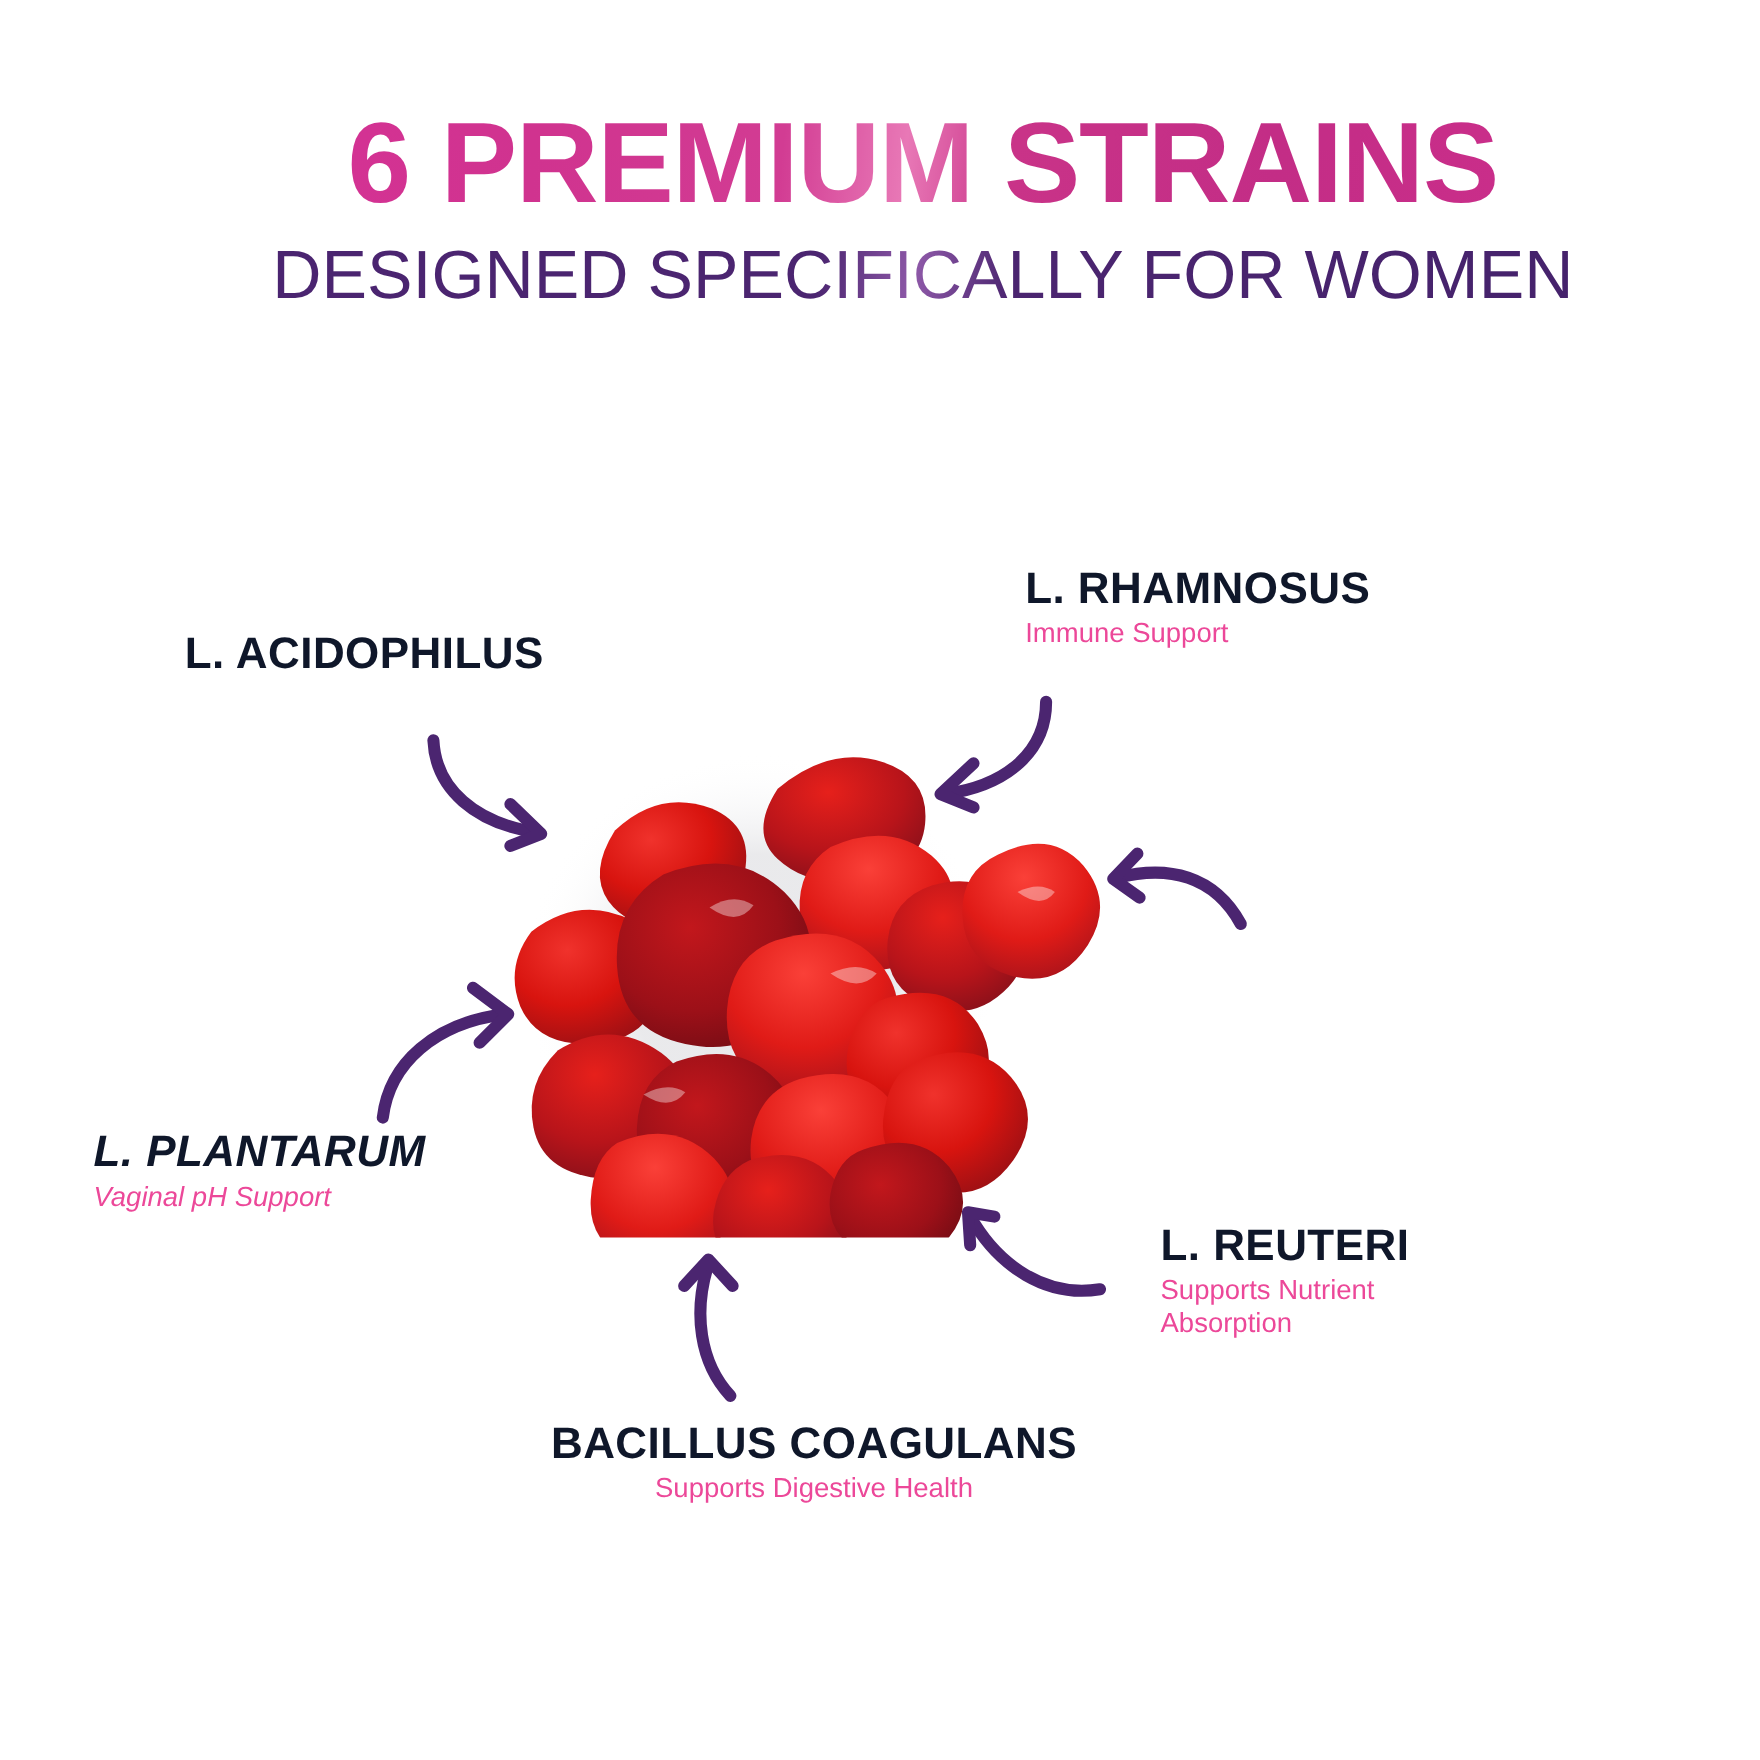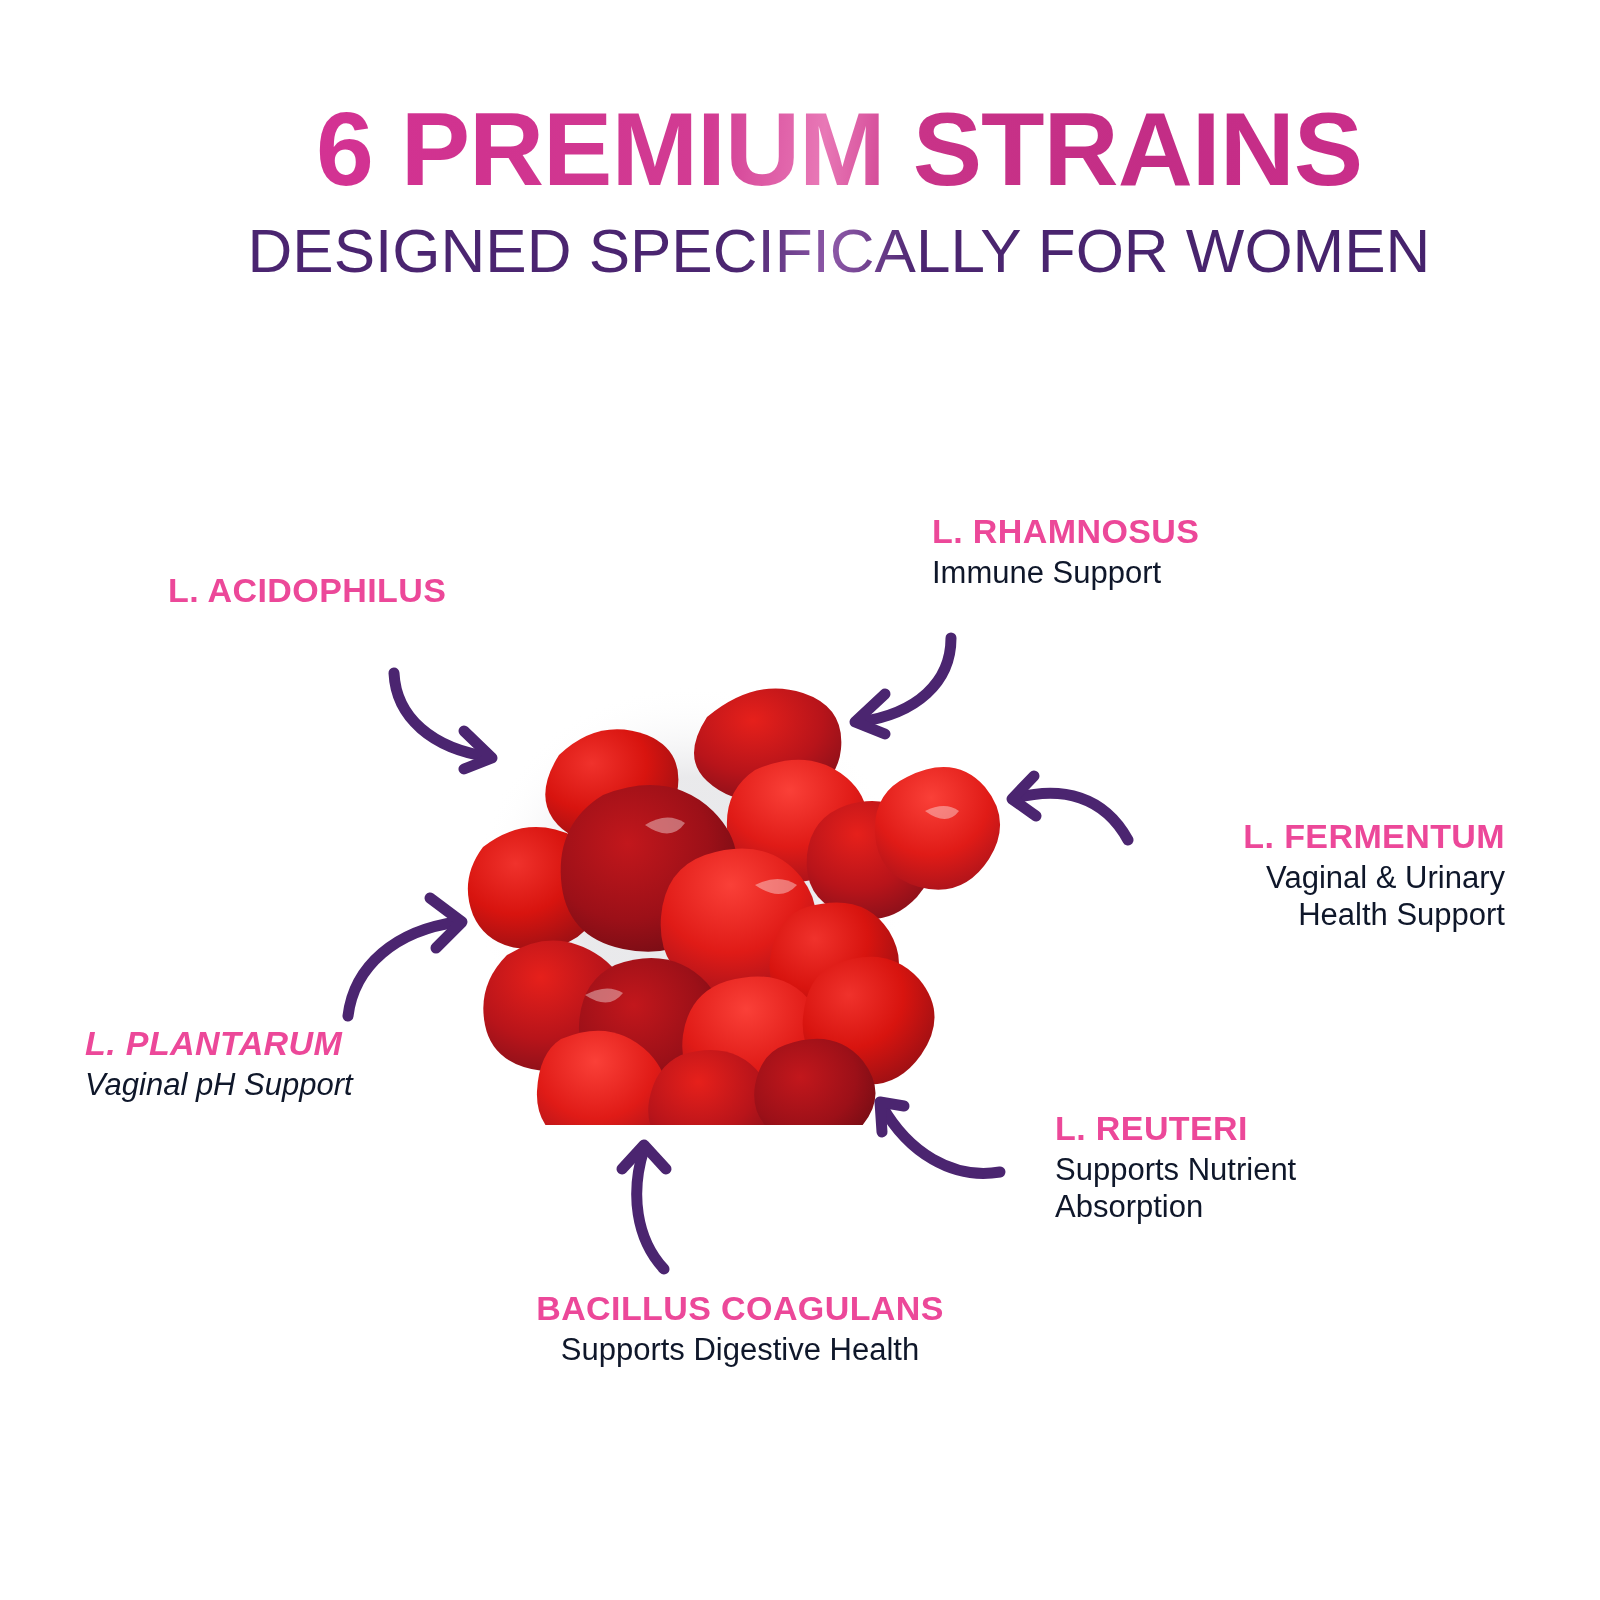--- a/index.html
+++ b/index.html
@@ -63,31 +63,31 @@
     -webkit-background-clip: text;
     background-clip: text;
     -webkit-text-fill-color: transparent;
   }
 
   
   .label-block {
     position: absolute;
   }
   .strain-name {
-    font-size: 34px;
+    font-size: 40px;
     font-weight: bold;
     letter-spacing: 0.4px;
+    color: #0f172a;
+    line-height: 1.1;
+    white-space: nowrap;
+  }
+  .strain-desc {
+    font-size: 25px;
+    font-weight: normal;
     color: #ec4899;
-    line-height: 1.1;
-    white-space: nowrap;
-  }
-  .strain-desc {
-    font-size: 31px;
-    font-weight: normal;
-    color: #0f172a;
     line-height: 1.18;
     margin-top: 5px;
     white-space: nowrap;
   }
   .align-left   { text-align: left; }
   .align-right  { text-align: right; }
   .align-center { text-align: center; }
 
   
   #gummy-art {
@@ -218,25 +218,20 @@
 
   <div class="label-block align-left" style="left:168px; top:572px;">
     <div class="strain-name">L. ACIDOPHILUS</div>
   </div>
 
   <div class="label-block align-left" style="left:932px; top:513px;">
     <div class="strain-name">L. RHAMNOSUS</div>
     <div class="strain-desc">Immune Support</div>
   </div>
 
-  <div class="label-block align-right" style="right:95px; top:818px;">
-    <div class="strain-name">L. FERMENTUM</div>
-    <div class="strain-desc">Vaginal &amp; Urinary</div>
-    <div class="strain-desc" style="margin-top:0;">Health Support</div>
-  </div>
 
   <div class="label-block align-left" style="left:85px; top:1025px;font-style:italic;">
     <div class="strain-name">L. PLANTARUM</div>
     <div class="strain-desc">Vaginal pH Support</div>
   </div>
 
   <div class="label-block align-left" style="left:1055px; top:1110px;">
     <div class="strain-name">L. REUTERI</div>
     <div class="strain-desc">Supports Nutrient</div>
     <div class="strain-desc" style="margin-top:0;">Absorption</div>

